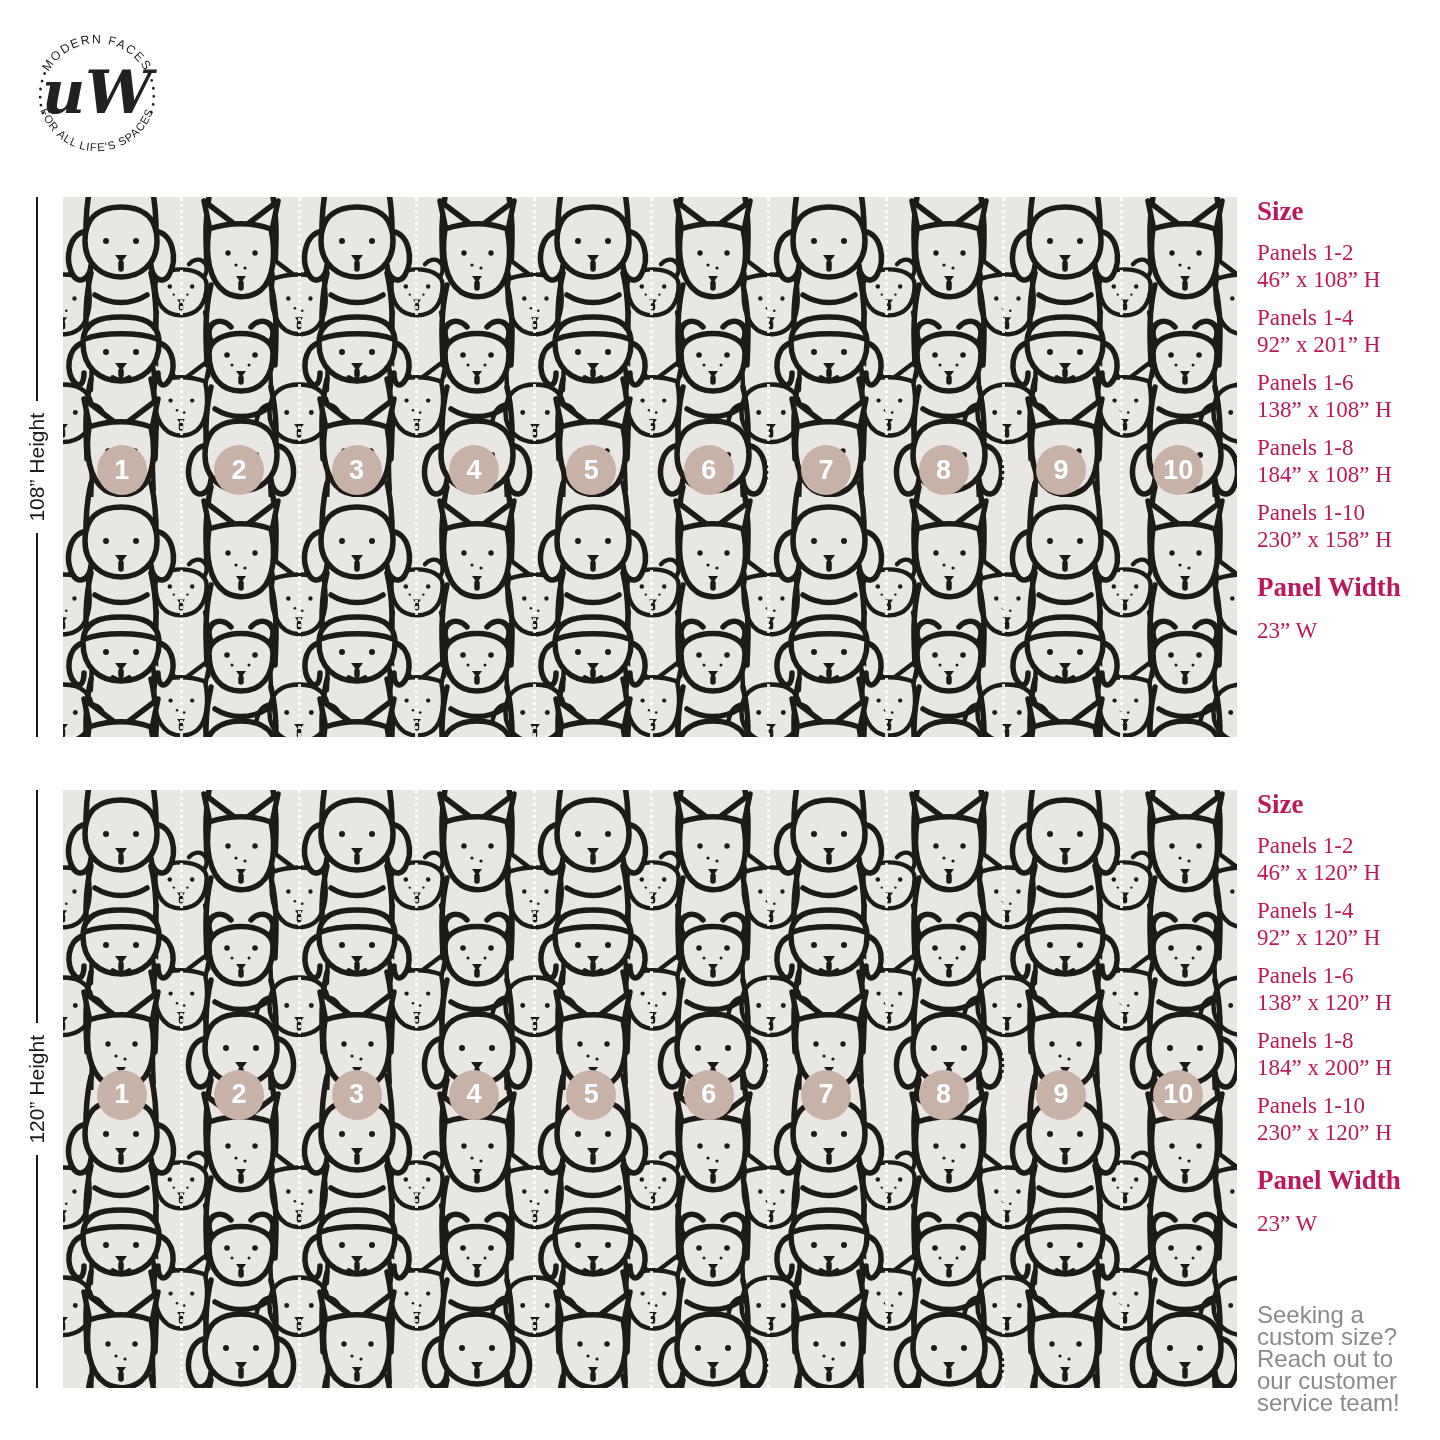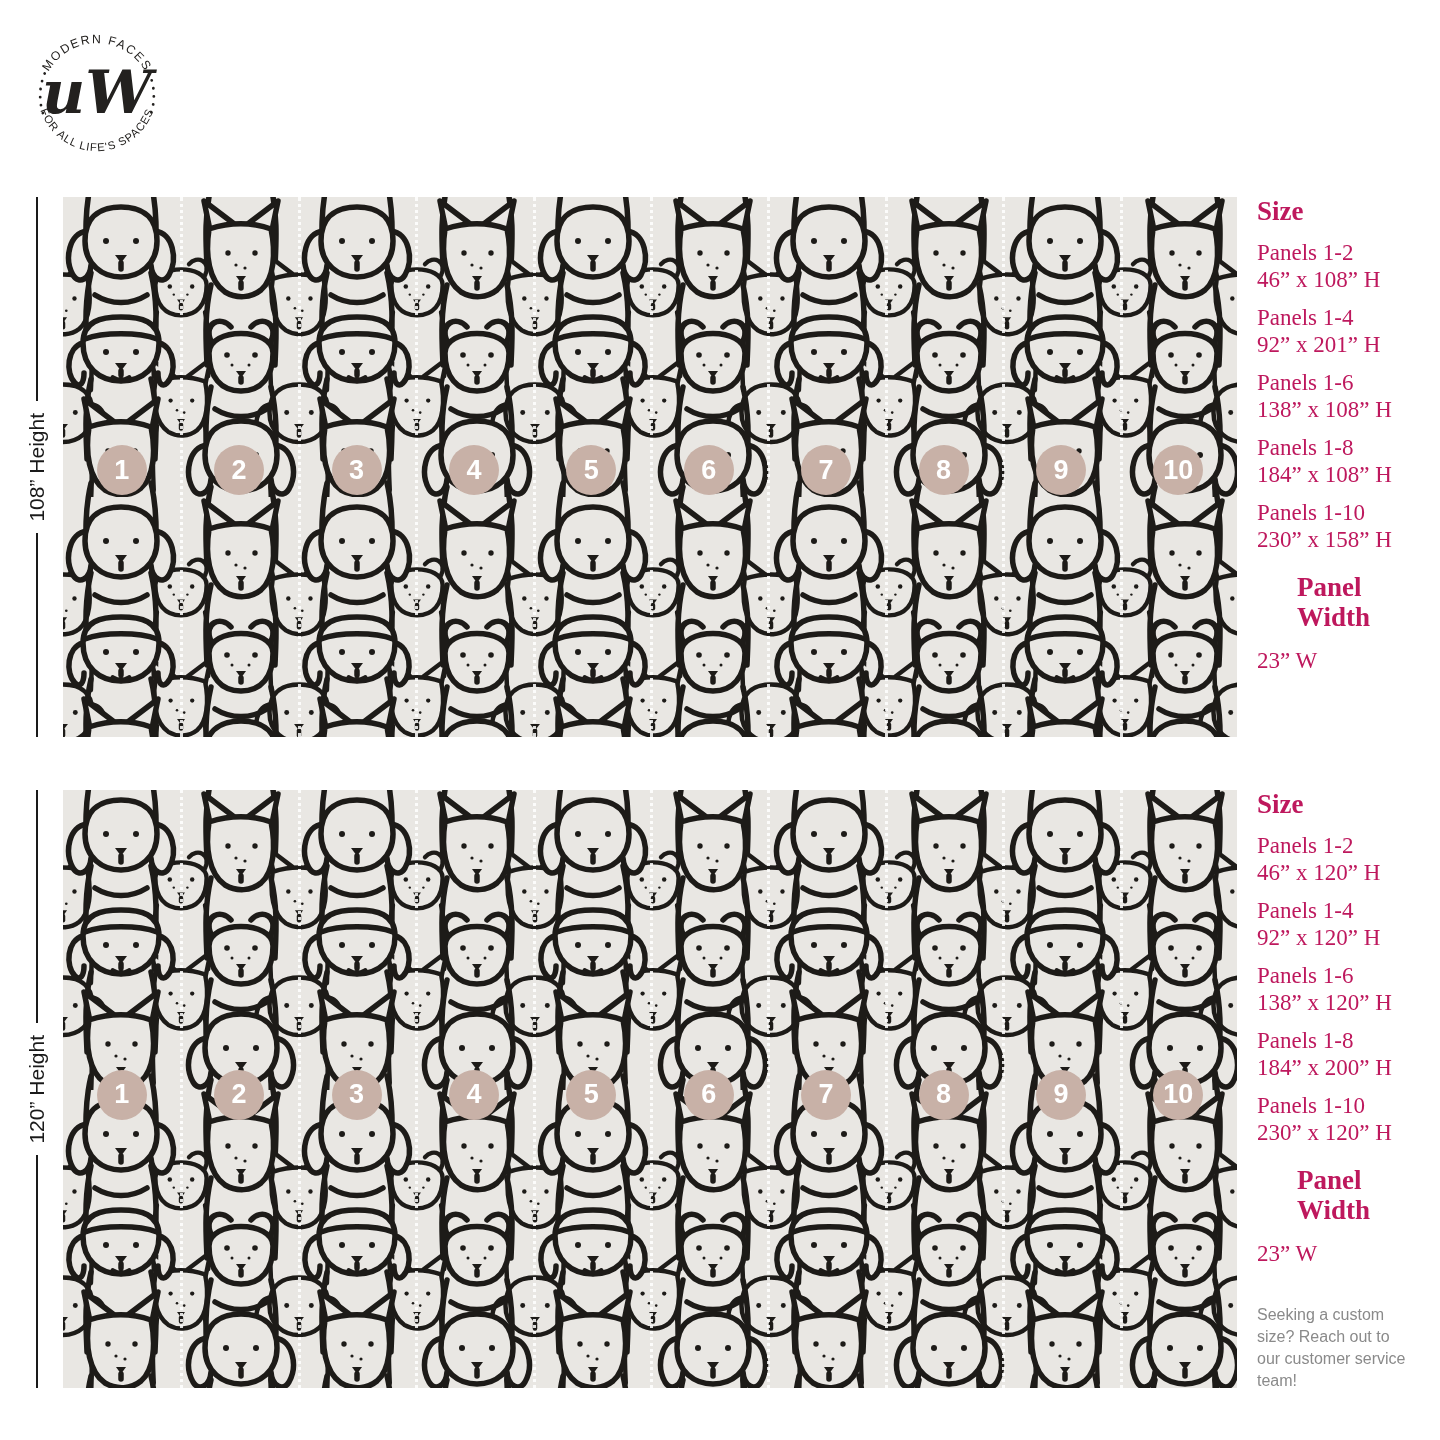--- a/index.html
+++ b/index.html
@@ -40,26 +40,26 @@
     writing-mode:vertical-rl;transform:rotate(180deg);
     font-size:21px;color:#1a1a1a;margin:12px 0;white-space:nowrap;
   }
   
   .size-col{position:absolute;left:1257px;width:180px;font-family:"Liberation Serif",serif;color:#be185d;}
   .size-col-1{top:196px;}
   .size-col-2{top:789px;}
   .size-header{font-size:27px;font-weight:bold;line-height:30px;margin-bottom:13px;}
   .size-option{margin-bottom:11px;}
   .size-option div{font-size:23px;line-height:27px;}
-  .pw-header{font-size:27px;font-weight:bold;line-height:30px;margin-top:19px;margin-left:40px;}
+  .pw-header{font-size:27px;font-weight:bold;line-height:30px;margin-top:19px;}
   .pw-value{font-size:23px;line-height:27px;margin-top:15px;}
   
   .note{
     position:absolute;left:1257px;top:1304px;width:160px;
-    font-size:16px;line-height:22px;color:#8a8a8a;
+    font-size:24px;line-height:22px;color:#8a8a8a;
   }
   
   .f{fill:#e9e7e3;stroke:#1d1b18;stroke-width:5.5;stroke-linejoin:round;stroke-linecap:round;}
   .k{fill:#1d1b18;stroke:none;}
   .s{fill:none;stroke:#1d1b18;stroke-width:5.5;stroke-linecap:round;stroke-linejoin:round;}
   
   .ring-text{font-family:"Liberation Sans",sans-serif;font-size:11.5px;letter-spacing:1.6px;fill:#23211f;}
   .ring-text-b{font-family:"Liberation Sans",sans-serif;font-size:10.5px;letter-spacing:0.9px;fill:#23211f;}
   .monogram{font-family:"DejaVu Serif",serif;font-style:italic;font-weight:bold;font-size:56px;fill:#23211f;}
 </style>

